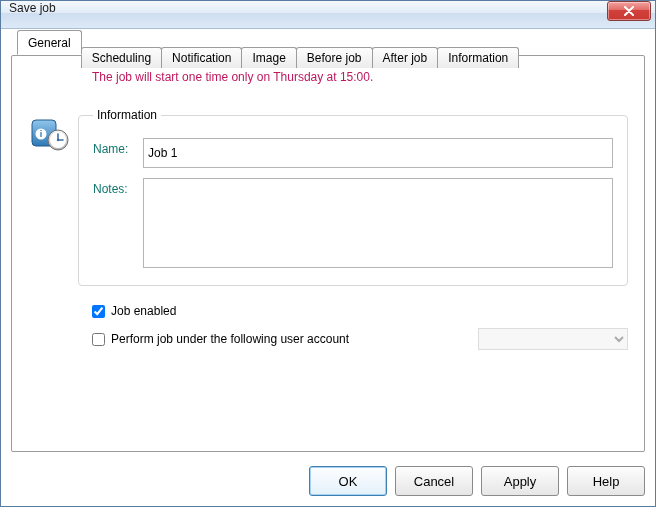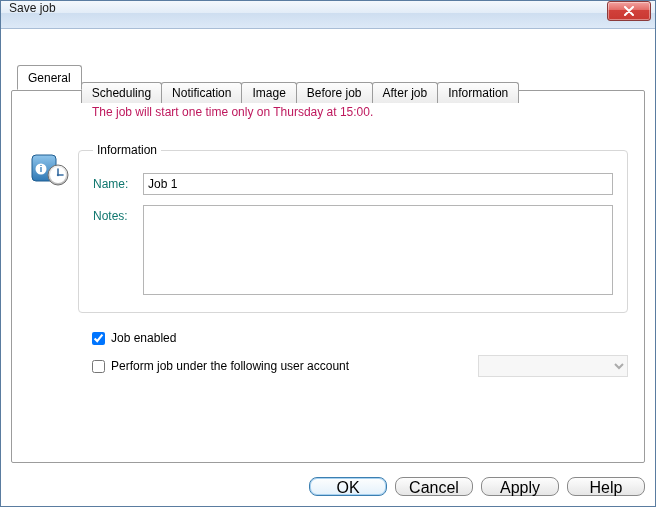--- a/index.html
+++ b/index.html
@@ -43,25 +43,24 @@
     display: flex;
     align-items: center;
     justify-content: center;
     cursor: pointer;
   }
   .close-btn svg { display: block; }
 
   
   .body {
     flex: 1;
-    padding: 8px 10px 6px 10px;
+    padding: 1px 10px 6px 10px;
     box-sizing: border-box;
     display: flex;
     flex-direction: column;
-    margin-top: 28px;
   }
 
   
   .tabstrip {
     display: flex;
     align-items: flex-end;
     padding-left: 6px;
     position: relative;
     z-index: 2;
   }
@@ -136,21 +135,21 @@
     width: 50px;
     padding-top: 4px;
     color: #0f766e;
   }
   .form-row .fld {
     flex: 1;
   }
   input[type=text].name-field {
     width: 100%;
     box-sizing: border-box;
-    height: 22px;
+    height: 30px;
     padding: 2px 4px;
     border: 1px solid #b5b5b5;
     font-family: inherit;
     font-size: 12px;
     outline: none;
   }
   textarea.notes-field {
     width: 100%;
     box-sizing: border-box;
     height: 90px;
@@ -191,26 +190,26 @@
 
   
   .button-row {
     display: flex;
     justify-content: flex-end;
     gap: 8px;
     padding: 8px 10px 10px 10px;
   }
   .btn {
     width: 78px;
-    height: 19px;
+    height: 30px;
     border: 1px solid #8a8a8a;
-    border-radius: 8px;
+    border-radius: 3px;
     background: linear-gradient(to bottom, #fdfdfd, #e6e6e6);
     font-family: inherit;
-    font-size: 16px;
+    font-size: 13px;
     cursor: pointer;
   }
   .btn.default {
     border: 1px solid #3c7fb1;
     box-shadow: 0 0 0 1px #a7d1f0 inset;
     background: linear-gradient(to bottom, #fdfefe, #e4f1fb);
   }
 </style>
 </head>
 <body>

